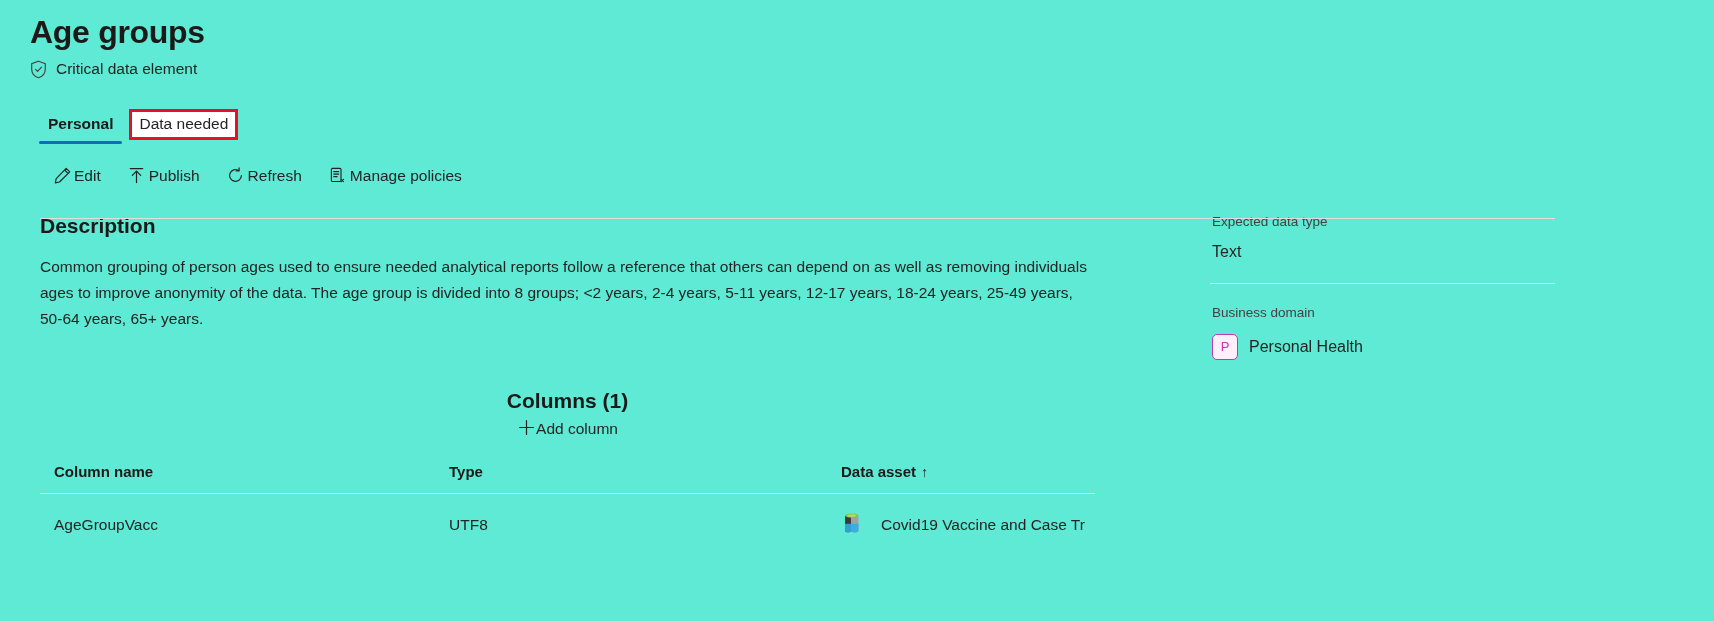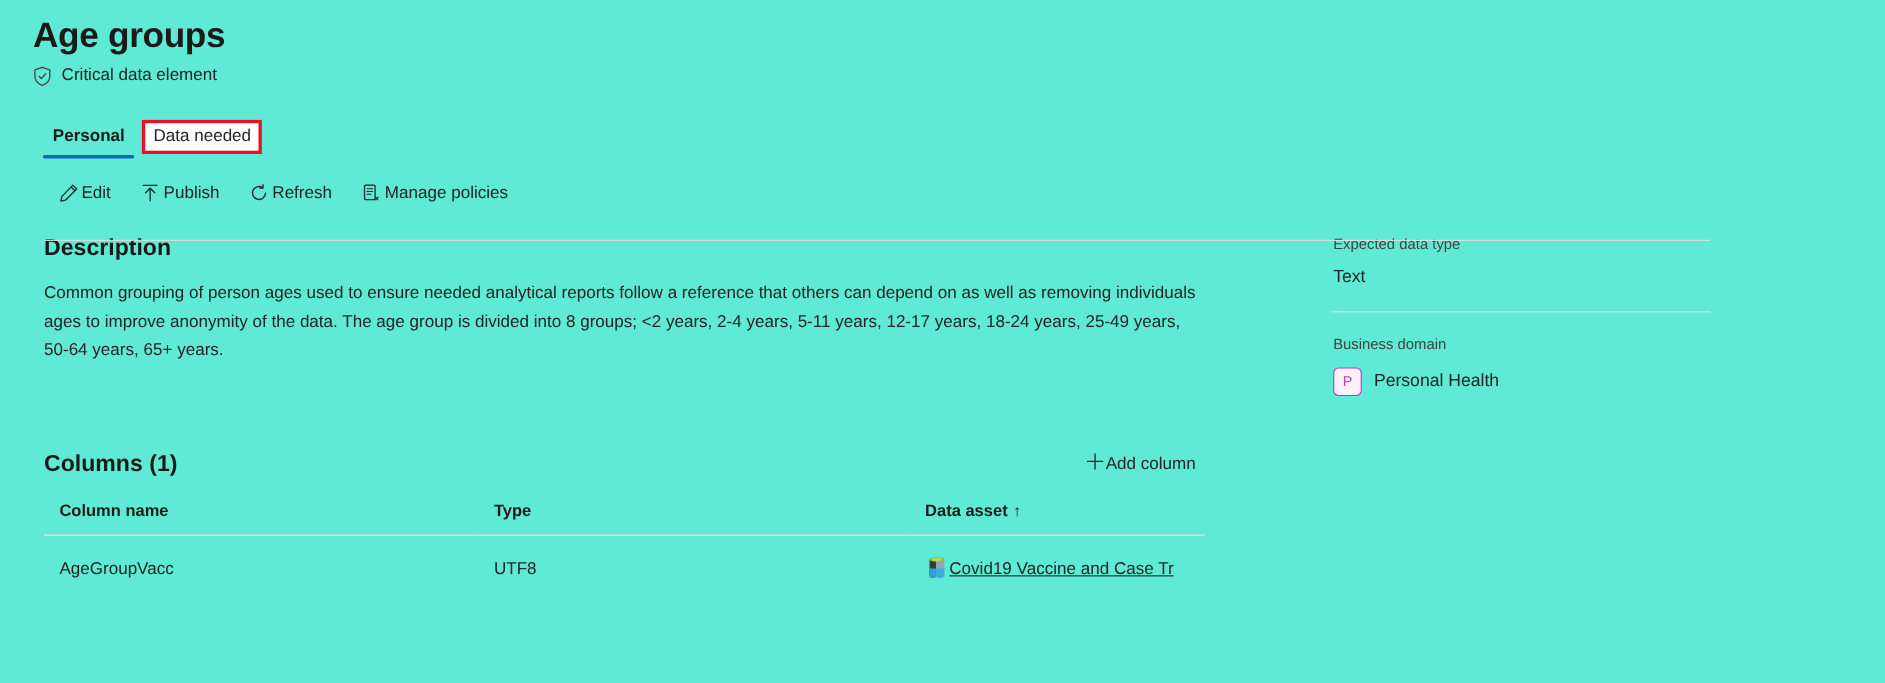--- a/index.html
+++ b/index.html
@@ -133,22 +133,23 @@
     line-height: 26px;
     color: #242424;
     margin: 16px 0 0 0;
     max-width: 1055px;
   }
 
   .columns-head {
     display: flex;
     align-items: center;
     justify-content: space-between;
-    margin-top: 73px;
+    margin-top: 57px;
     width: 1055px;
+    flex-direction: column;
   }
   .add-column {
     display: flex;
     align-items: center;
     font-size: 15.5px;
     color: #242424;
     cursor: pointer;
     padding: 5px 8px;
     border-radius: 4px;
   }
@@ -171,21 +172,21 @@
   table.cols th.sortable { cursor: pointer; }
   table.cols td {
     font-size: 15.5px;
     color: #242424;
     padding: 17px 0 17px 14px;
     vertical-align: middle;
   }
   .col-c1 { width: 395px; }
   .col-c2 { width: 392px; }
   .col-c3 { width: 268px; }
-  .asset-cell { display: flex; align-items: center; gap: 0; text-decoration: underline; }
+  .asset-cell { display: flex; align-items: center; gap: 18px; }
   .sort-arrow { font-size: 14px; margin-left: 5px; display: inline-block; }
 
   
   .side-block { padding: 0 0 0 0; }
   .side-label {
     font-size: 13.5px;
     color: #424242;
     margin: 0 0 0 2px;
   }
   .side-value {

